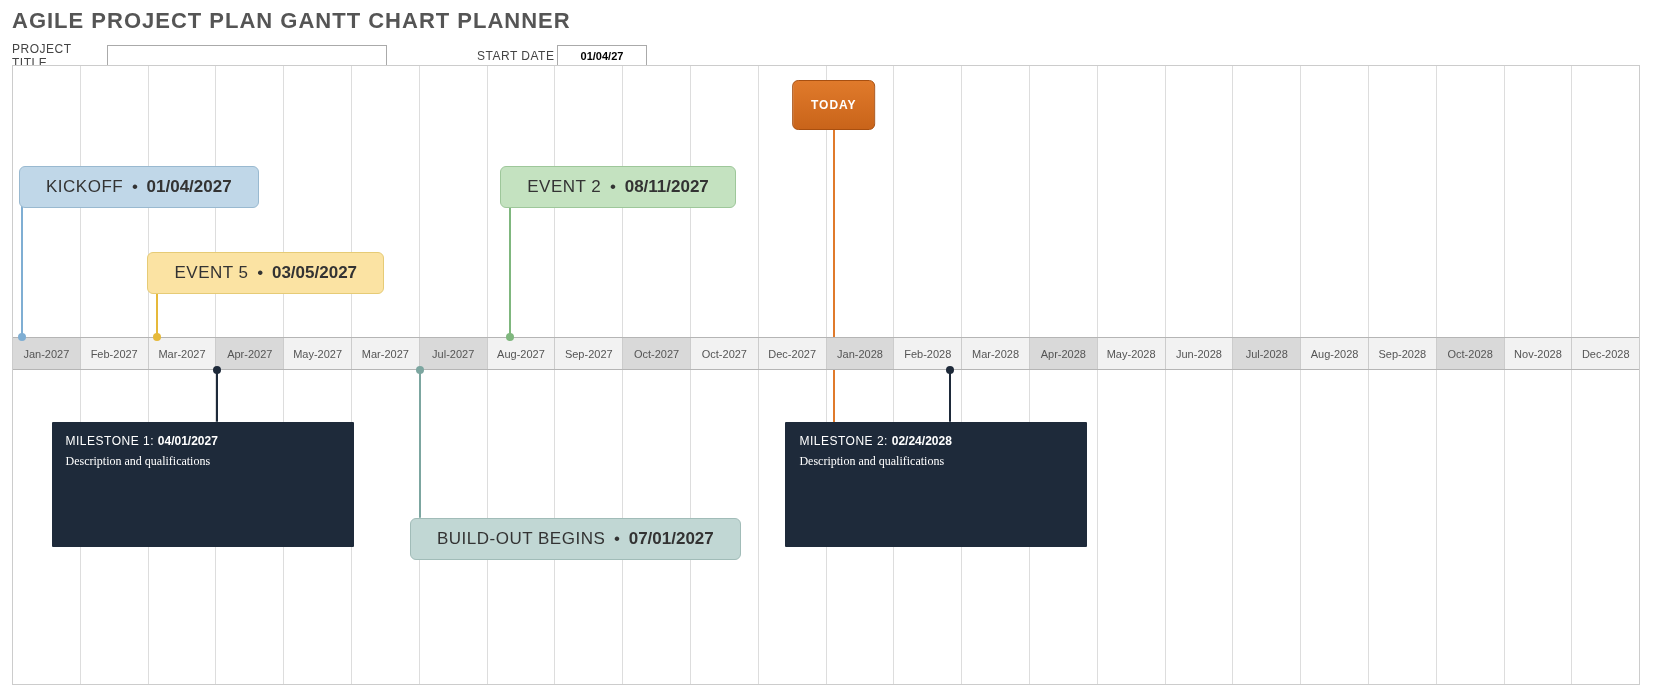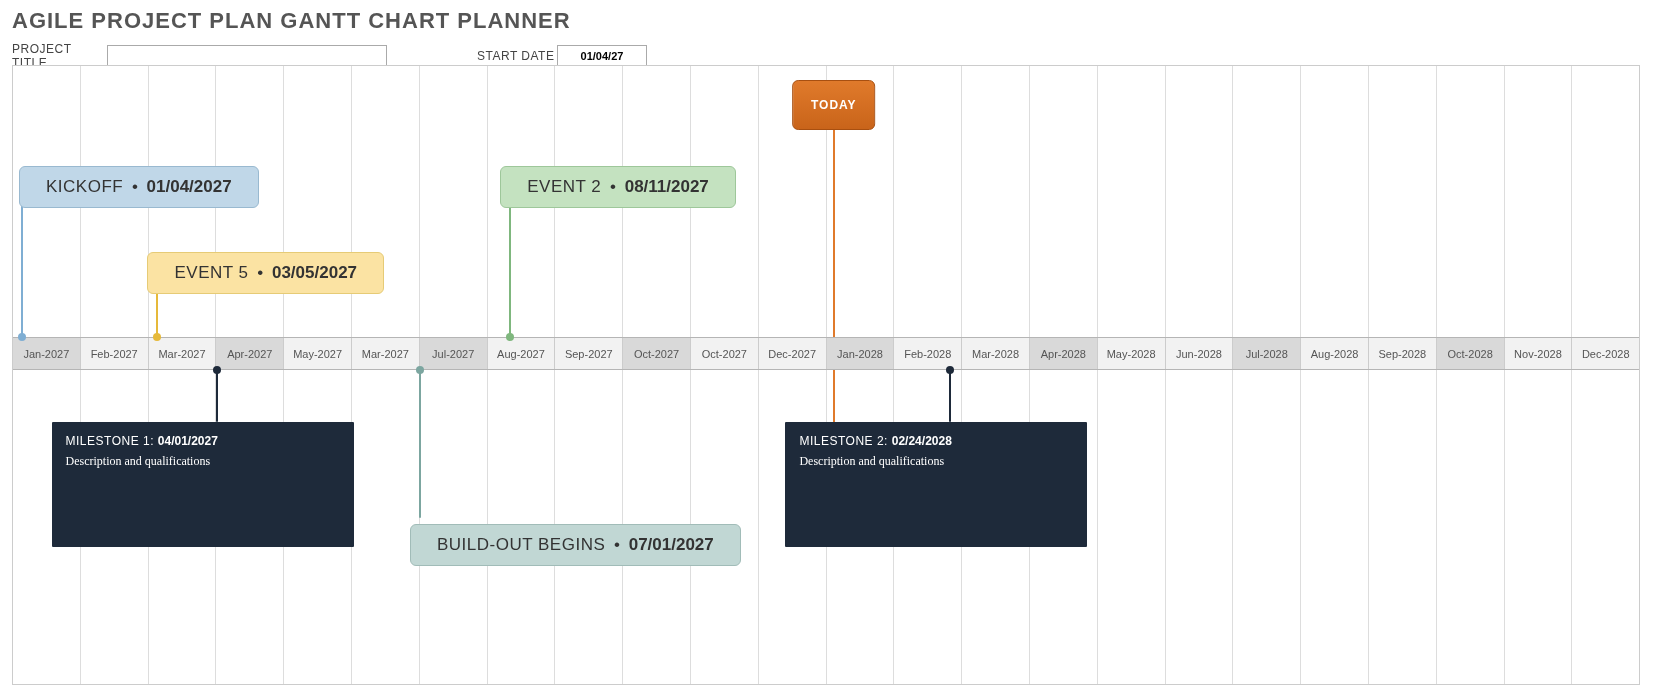--- a/index.html
+++ b/index.html
@@ -95,21 +95,21 @@
     font-size: 17px;
     white-space: nowrap;
     z-index: 6;
   }
   .event-label .name { letter-spacing: 0.5px; }
   .event-label .bullet { margin: 0 4px; }
   .event-label .date { font-weight: 700; }
   .event-label.blue   { background: #c0d7e8; border-color:#99b9d0; }
   .event-label.yellow { background: #fbe3a3; border-color:#e6cb76; }
   .event-label.green  { background: #c4e2c0; border-color:#9ec79a; }
-  .event-label.teal   { background: #c1d7d4; border-color:#a1bcb8;margin-top:6px; }
+  .event-label.teal   { background: #c1d7d4; border-color:#a1bcb8; }
 
   .milestone-box {
     position: absolute;
     background: #1e2a3a;
     color: #fff;
     padding: 12px 14px 14px;
     border-radius: 1px;
     font-size: 12px;
     z-index: 6;
     width: 302px; height: 125px;

